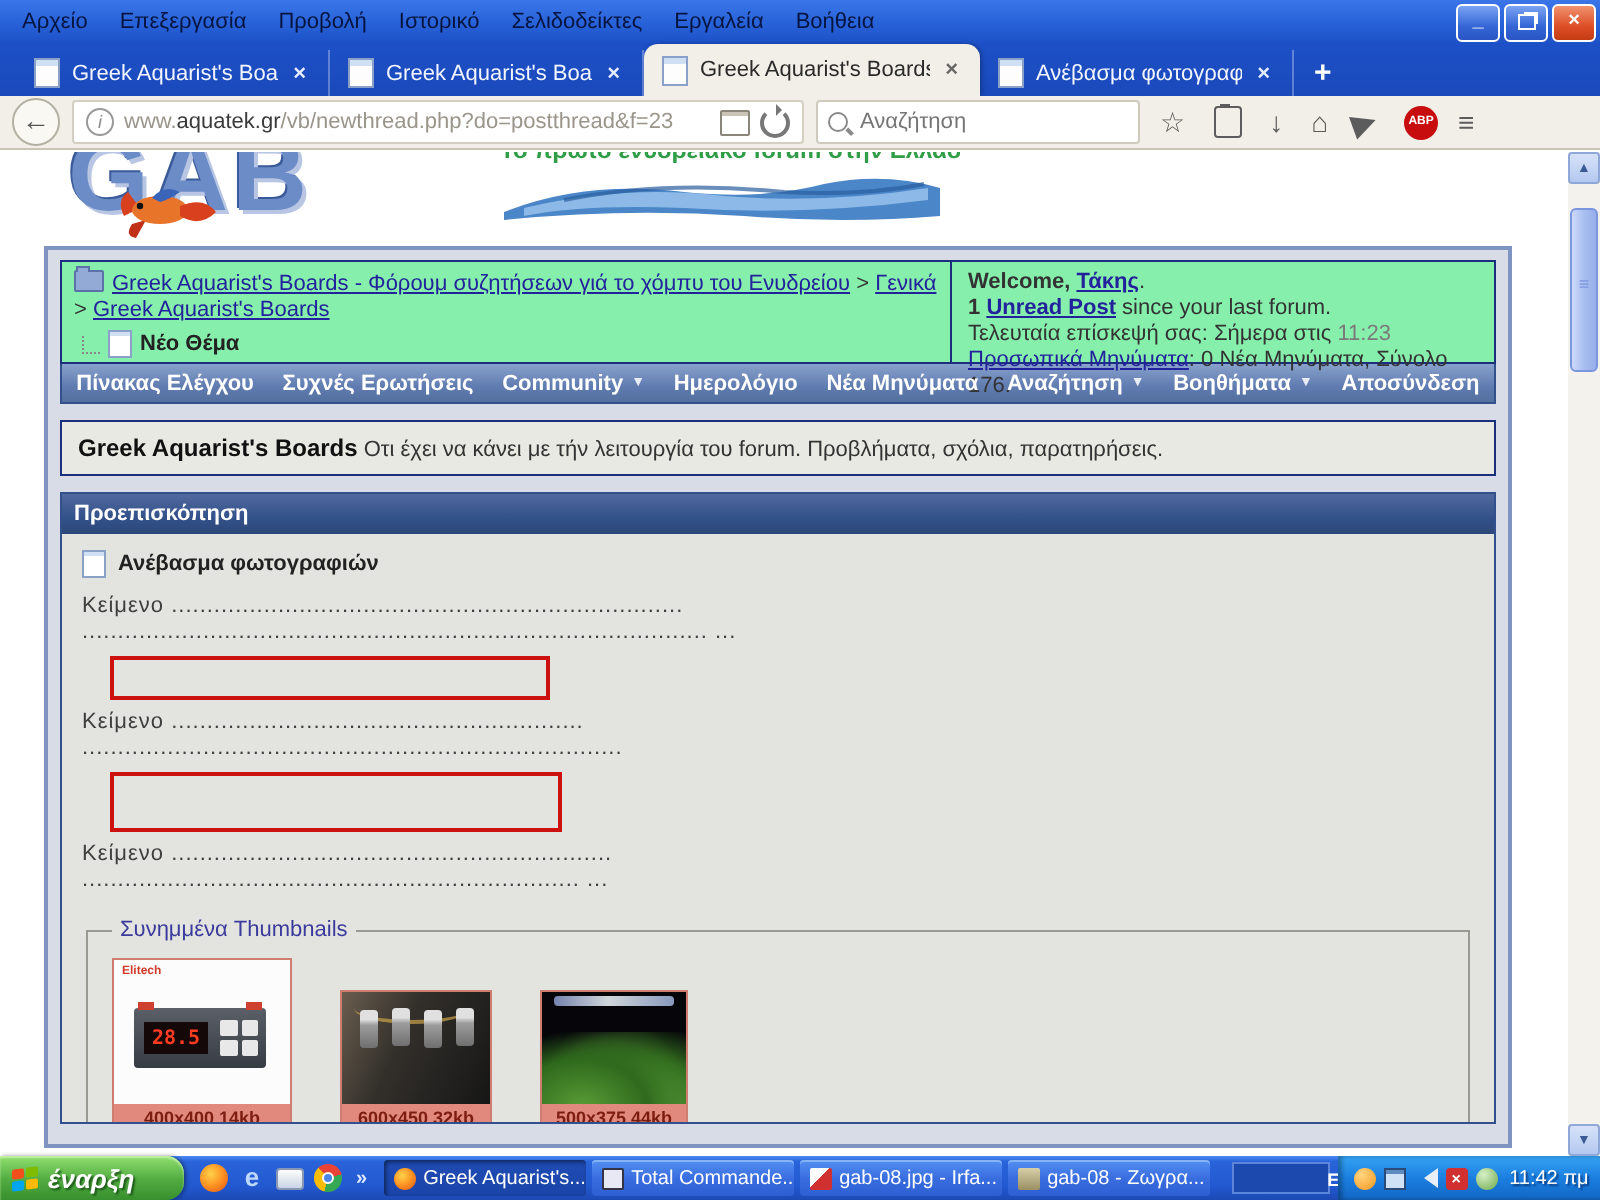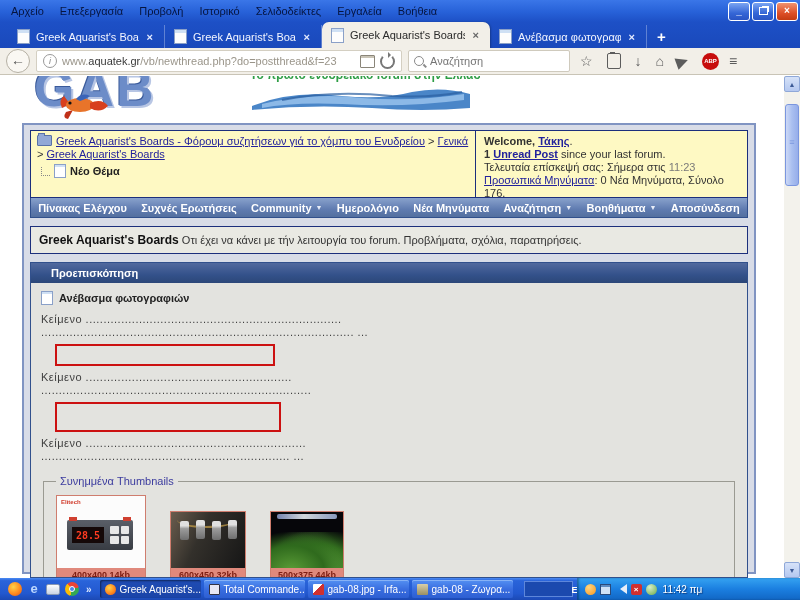--- a/index.html
+++ b/index.html
@@ -72,21 +72,21 @@
     color:#6c8cc8;letter-spacing:2px;text-shadow:2px 2px 0 #b8c6e4,-1px -1px 0 #3a5a9a;}
   .fish{position:absolute;left:56px;top:14px;}
   .tagline-clip{position:absolute;left:250px;top:0;width:230px;height:7px;overflow:hidden;}
   .tagline{position:absolute;left:0;top:-8px;font-size:12px;font-weight:bold;color:#2f9e46;white-space:nowrap;}
   .wave{position:absolute;left:252px;top:8px;}
 
   
   .wrapper{position:absolute;top:47px;left:22px;width:734px;height:451px;
     background:#d8dce7;border:2px solid #8094c2;box-sizing:border-box;}
 
-  .crumb-band{margin:5px 6px 0 6px;background:#fef9c3;border:1px solid #1c2f7c;display:flex;height:68px;box-sizing:border-box;}
+  .crumb-band{margin:5px 6px 0 6px;background:#86efac;border:1px solid #1c2f7c;display:flex;height:52px;box-sizing:border-box;}
   .crumb-left{flex:1;padding:4px 6px;font-size:11px;color:#333;line-height:13px;}
   .crumb-link{color:#22229c;text-decoration:underline;}
   .crumb-sep{color:#333;}
   .folder-icon{display:inline-block;width:13px;height:9px;background:#93a9d6;border:1px solid #5a72a8;
     border-radius:1px;vertical-align:-1px;margin-right:4px;position:relative;}
   .folder-icon:before{content:"";position:absolute;top:-3px;left:0;width:5px;height:2px;background:#93a9d6;border:1px solid #5a72a8;border-bottom:none;}
   .newthread-row{margin-top:3px;font-weight:bold;color:#222;display:flex;align-items:center;gap:4px;}
   .tree-elbow{width:8px;height:8px;border-left:1px dotted #888;border-bottom:1px dotted #888;margin-left:4px;}
   .page-icon{width:10px;height:12px;background:#fff;border:1px solid #8aa0c8;box-shadow:inset 0 2px 0 #cfe0f4;}
   .welcome-box{width:272px;border-left:1px solid #1c2f7c;padding:4px 8px;font-size:11px;line-height:13px;color:#333;box-sizing:border-box;}
@@ -99,21 +99,21 @@
   .nav-item{font-size:11px;font-weight:bold;color:#fff;display:flex;align-items:center;gap:4px;padding:0 4px;}
   .nav-arrow{font-size:7px;color:#e8edf8;}
 
   .forum-bar{margin:8px 6px 0 6px;background:#e9e9e3;border:1px solid #1c2f7c;padding:6px 8px;
     font-size:11px;color:#333;}
   .forum-bar b{font-size:12px;color:#111;}
 
   .preview{margin:8px 6px 6px 6px;border:1px solid #31508c;height:316px;box-sizing:border-box;
     display:flex;flex-direction:column;background:#e3e3df;}
   .tcat{height:20px;background:linear-gradient(180deg,#51699e,#33518a 60%,#2c4778);
-    color:#fff;font-size:11px;font-weight:bold;display:flex;align-items:center;padding:0 20px;flex:none;}
+    color:#fff;font-size:11px;font-weight:bold;display:flex;align-items:center;padding:0 6px;flex:none;}
   .pbody{flex:1;padding:6px 10px;overflow:hidden;}
   .post-title{display:flex;align-items:center;gap:6px;font-size:11px;font-weight:bold;color:#222;
     padding:2px 0 8px 0;}
   .pline{font-size:11px;color:#3f3f3f;line-height:13px;letter-spacing:.5px;white-space:nowrap;overflow:hidden;}
   .broken-img{border:2px solid #cc1111;background:transparent;margin:5px 0 5px 14px;}
   .rect1{width:216px;height:18px;}
   .rect2{width:222px;height:26px;}
 
   fieldset.attach{border:1px solid #9a9a92;margin:12px 2px 0 2px;padding:8px 12px 12px 12px;}
   fieldset.attach legend{font-size:11px;color:#3b3b9e;padding:0 4px;}
@@ -396,20 +396,29 @@
     </div>
 
     <div class="scrollbar">
       <div class="sb-btn sb-up">▲</div>
       <div class="sb-thumb"></div>
       <div class="sb-btn sb-down">▼</div>
     </div>
   </div>
 
   <div class="taskbar">
+    <div class="start-btn">
+      <span class="winflag">
+        <i style="background:#f34f1c"></i>
+          <i style="background:#7fbb00"></i>
+          <i style="background:#01a6f0"></i>
+          <i style="background:#ffba01"></i>
+      </span>
+      <span>έναρξη</span>
+    </div>
     <div class="quicklaunch">
       <span class="ql-icon ff"></span>
       <span class="ql-icon ie">e</span>
       <span class="mailq"></span>
       <span class="ql-icon chrome"></span>
       <span class="overflow-chevron">»</span>
     </div>
     <div class="task-btn active">
       <span class="tb-ico tb-ff"></span>
       <span>Greek Aquarist's...</span>

